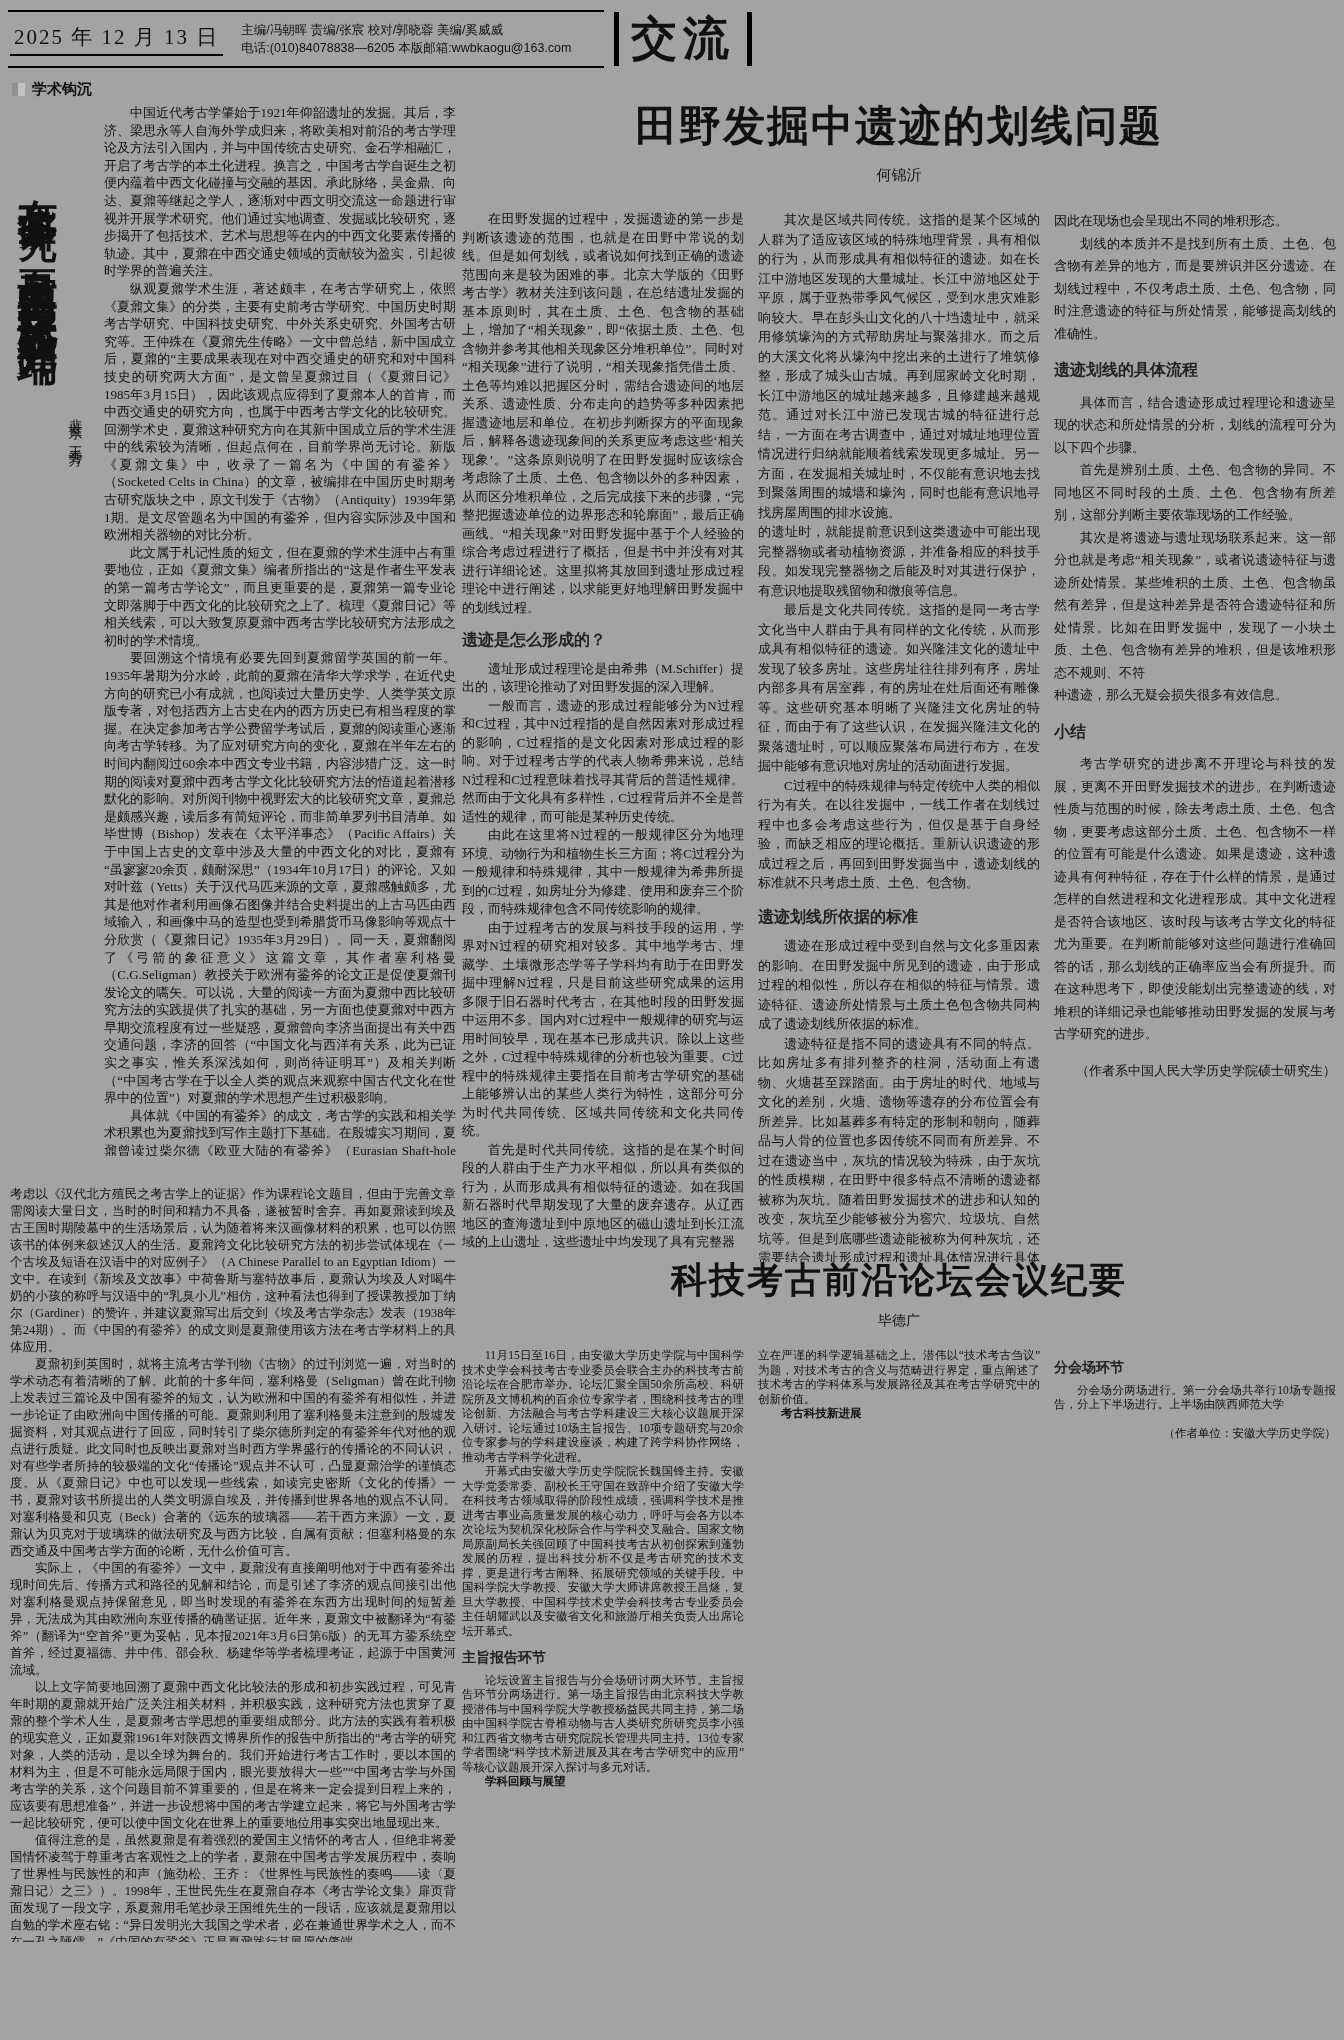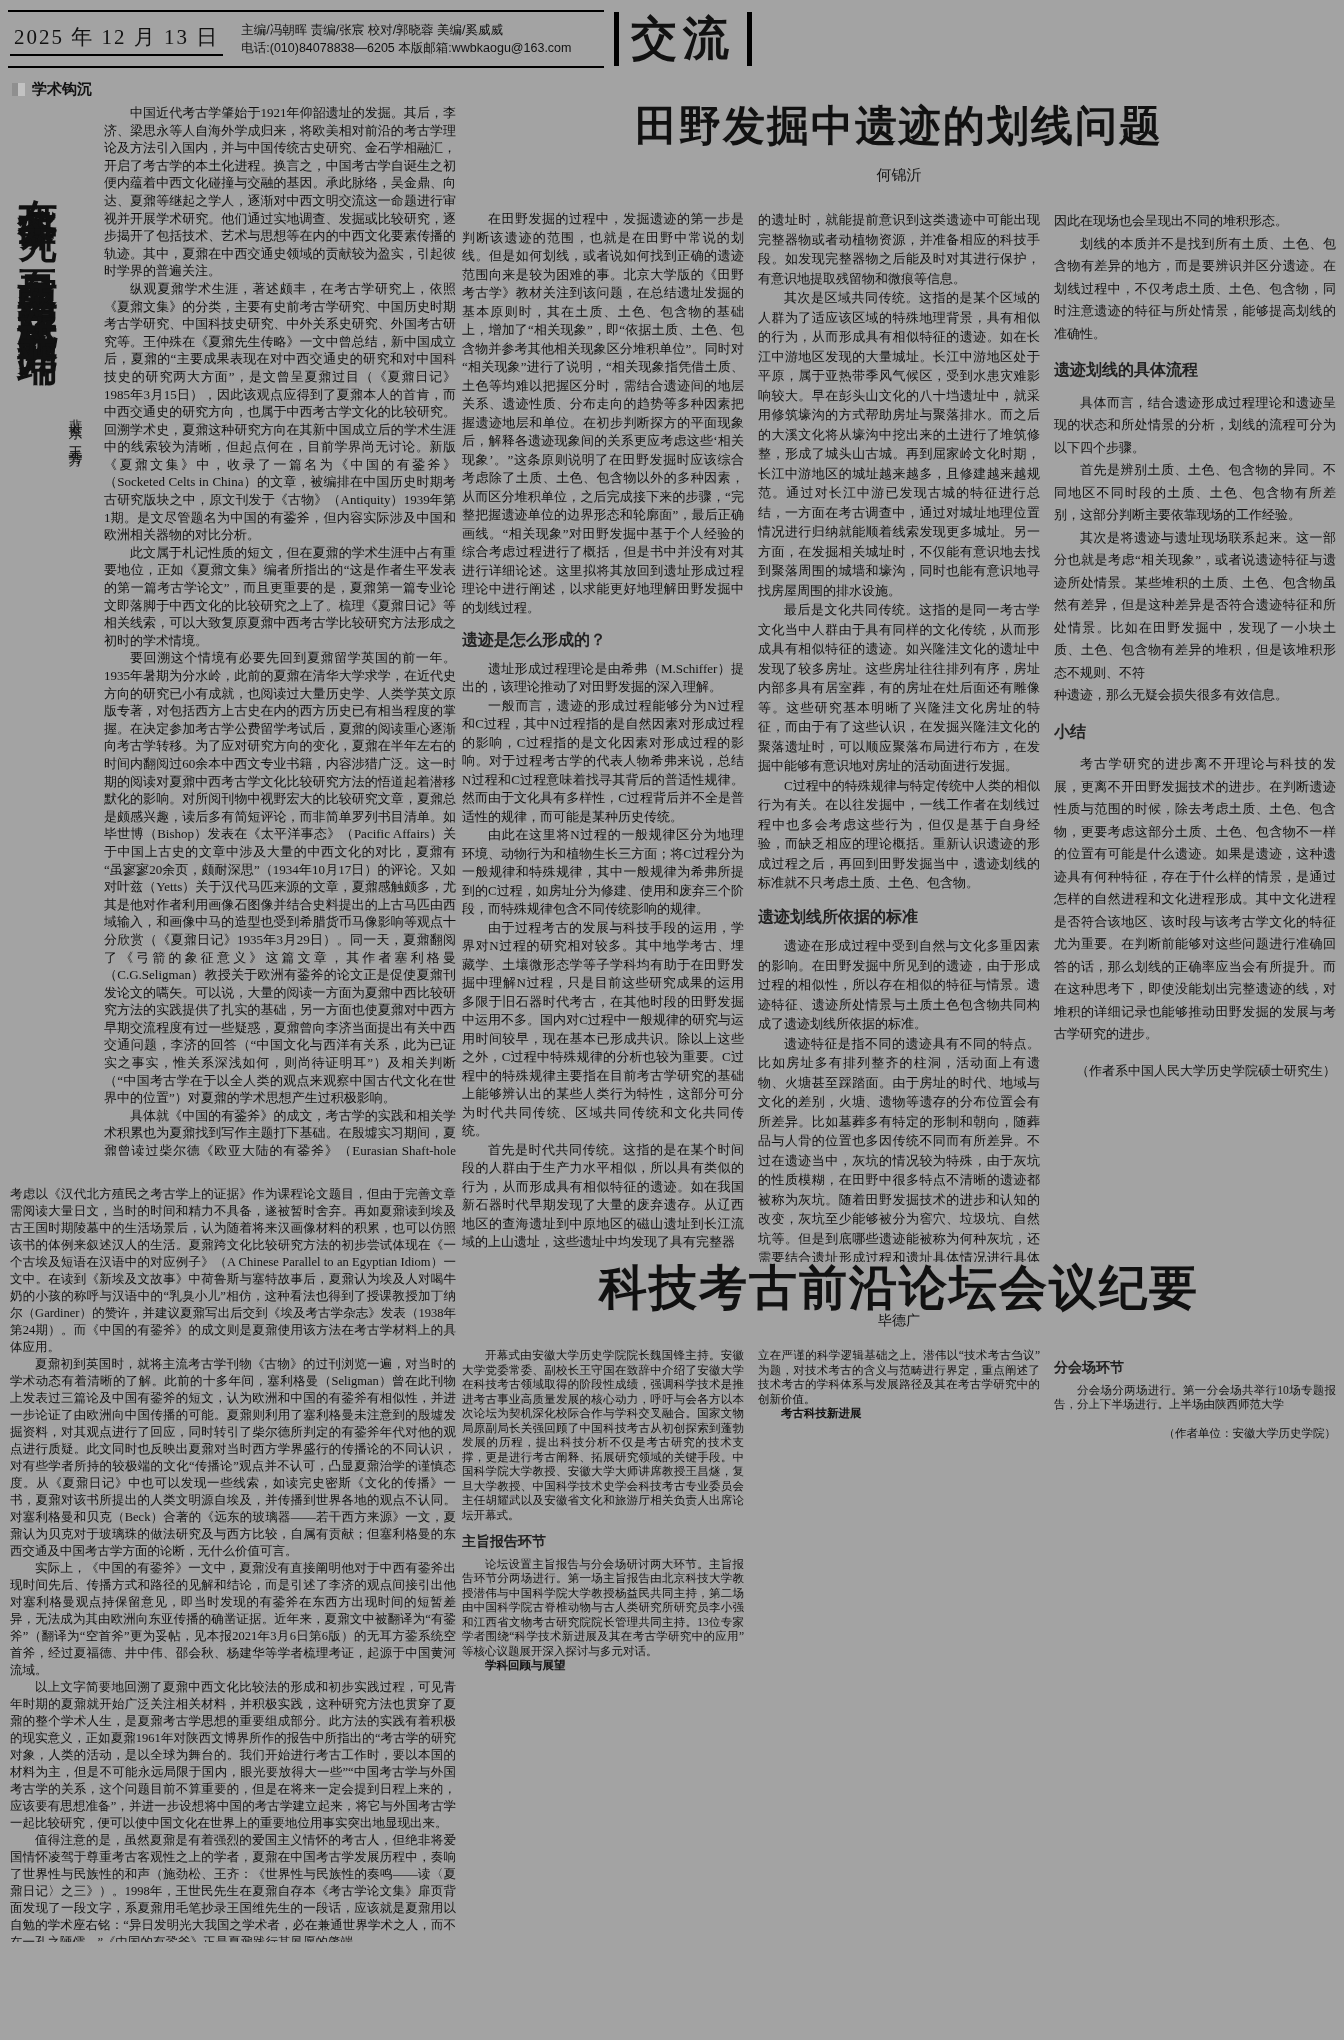--- a/index.html
+++ b/index.html
@@ -44,21 +44,21 @@
   
   #f-title{position:absolute;top:98px;left:462px;width:874px;text-align:center;font-size:42px;font-weight:bold;
            letter-spacing:2px;white-space:nowrap;}
   #f-byline{position:absolute;top:166px;left:462px;width:874px;text-align:center;font-size:15px;}
   #f-body{position:absolute;top:210px;left:462px;width:874px;height:1052px;display:flex;gap:14px;overflow:hidden;}
   #f-body .col{width:282px;height:100%;overflow:hidden;font-size:13px;text-align:justify;}
   #f-c1{line-height:18.5px;}
   #f-c2{line-height:19.5px;}
   #f-c3{line-height:22.5px;}
   
-  #b-title{position:absolute;top:1256px;left:462px;width:874px;text-align:center;font-size:48px;font-weight:bold;
+  #b-title{position:absolute;top:1256px;left:462px;width:874px;text-align:center;font-size:36px;font-weight:bold;
            letter-spacing:2px;white-space:nowrap;}
   #b-byline{position:absolute;top:1312px;left:462px;width:874px;text-align:center;font-size:14px;}
   #b-body{position:absolute;top:1348px;left:462px;width:874px;height:660px;display:flex;gap:14px;overflow:hidden;}
   #b-body .col{width:282px;height:100%;overflow:hidden;font-size:11.5px;line-height:14.5px;text-align:justify;}
   #b-body .blk.h{font-size:14px;margin:12px 0 8px 0;}
 </style>
 </head>
 <body>
 
 <div id="page">
@@ -106,22 +106,22 @@
     <div class="col" id="f-c1">
         <p class="blk p">在田野发掘的过程中，发掘遗迹的第一步是判断该遗迹的范围，也就是在田野中常说的划线。但是如何划线，或者说如何找到正确的遗迹范围向来是较为困难的事。北京大学版的《田野考古学》教材关注到该问题，在总结遗址发掘的基本原则时，其在土质、土色、包含物的基础上，增加了“相关现象”，即“依据土质、土色、包含物并参考其他相关现象区分堆积单位”。同时对“相关现象”进行了说明，“相关现象指凭借土质、土色等均难以把握区分时，需结合遗迹间的地层关系、遗迹性质、分布走向的趋势等多种因素把握遗迹地层和单位。在初步判断探方的平面现象后，解释各遗迹现象间的关系更应考虑这些‘相关现象’。”这条原则说明了在田野发掘时应该综合考虑除了土质、土色、包含物以外的多种因素，从而区分堆积单位，之后完成接下来的步骤，“完整把握遗迹单位的边界形态和轮廓面”，最后正确画线。“相关现象”对田野发掘中基于个人经验的综合考虑过程进行了概括，但是书中并没有对其进行详细论述。这里拟将其放回到遗址形成过程理论中进行阐述，以求能更好地理解田野发掘中的划线过程。</p>
         <h3 class="blk h">遗迹是怎么形成的？</h3>
         <p class="blk p">遗址形成过程理论是由希弗（M.Schiffer）提出的，该理论推动了对田野发掘的深入理解。</p>
         <p class="blk p">一般而言，遗迹的形成过程能够分为N过程和C过程，其中N过程指的是自然因素对形成过程的影响，C过程指的是文化因素对形成过程的影响。对于过程考古学的代表人物希弗来说，总结N过程和C过程意味着找寻其背后的普适性规律。然而由于文化具有多样性，C过程背后并不全是普适性的规律，而可能是某种历史传统。</p>
         <p class="blk p">由此在这里将N过程的一般规律区分为地理环境、动物行为和植物生长三方面；将C过程分为一般规律和特殊规律，其中一般规律为希弗所提到的C过程，如房址分为修建、使用和废弃三个阶段，而特殊规律包含不同传统影响的规律。</p>
         <p class="blk p">由于过程考古的发展与科技手段的运用，学界对N过程的研究相对较多。其中地学考古、埋藏学、土壤微形态学等子学科均有助于在田野发掘中理解N过程，只是目前这些研究成果的运用多限于旧石器时代考古，在其他时段的田野发掘中运用不多。国内对C过程中一般规律的研究与运用时间较早，现在基本已形成共识。除以上这些之外，C过程中特殊规律的分析也较为重要。C过程中的特殊规律主要指在目前考古学研究的基础上能够辨认出的某些人类行为特性，这部分可分为时代共同传统、区域共同传统和文化共同传统。</p>
         <p class="blk p">首先是时代共同传统。这指的是在某个时间段的人群由于生产力水平相似，所以具有类似的行为，从而形成具有相似特征的遗迹。如在我国新石器时代早期发现了大量的废弃遗存。从辽西地区的查海遗址到中原地区的磁山遗址到长江流域的上山遗址，这些遗址中均发现了具有完整器</p>
       </div>
     <div class="col" id="f-c2">
+        <p class="blk p">其次是区域共同传统。这指的是某个区域的人群为了适应该区域的特殊地理背景，具有相似的行为，从而形成具有相似特征的遗迹。如在长江中游地区发现的大量城址。长江中游地区处于平原，属于亚热带季风气候区，受到水患灾难影响较大。早在彭头山文化的八十垱遗址中，就采用修筑壕沟的方式帮助房址与聚落排水。而之后的大溪文化将从壕沟中挖出来的土进行了堆筑修整，形成了城头山古城。再到屈家岭文化时期，长江中游地区的城址越来越多，且修建越来越规范。通过对长江中游已发现古城的特征进行总结，一方面在考古调查中，通过对城址地理位置情况进行归纳就能顺着线索发现更多城址。另一方面，在发掘相关城址时，不仅能有意识地去找到聚落周围的城墙和壕沟，同时也能有意识地寻找房屋周围的排水设施。</p>
         <p class="blk c">的遗址时，就能提前意识到这类遗迹中可能出现完整器物或者动植物资源，并准备相应的科技手段。如发现完整器物之后能及时对其进行保护，有意识地提取残留物和微痕等信息。</p>
-        <p class="blk p">其次是区域共同传统。这指的是某个区域的人群为了适应该区域的特殊地理背景，具有相似的行为，从而形成具有相似特征的遗迹。如在长江中游地区发现的大量城址。长江中游地区处于平原，属于亚热带季风气候区，受到水患灾难影响较大。早在彭头山文化的八十垱遗址中，就采用修筑壕沟的方式帮助房址与聚落排水。而之后的大溪文化将从壕沟中挖出来的土进行了堆筑修整，形成了城头山古城。再到屈家岭文化时期，长江中游地区的城址越来越多，且修建越来越规范。通过对长江中游已发现古城的特征进行总结，一方面在考古调查中，通过对城址地理位置情况进行归纳就能顺着线索发现更多城址。另一方面，在发掘相关城址时，不仅能有意识地去找到聚落周围的城墙和壕沟，同时也能有意识地寻找房屋周围的排水设施。</p>
         <p class="blk p">最后是文化共同传统。这指的是同一考古学文化当中人群由于具有同样的文化传统，从而形成具有相似特征的遗迹。如兴隆洼文化的遗址中发现了较多房址。这些房址往往排列有序，房址内部多具有居室葬，有的房址在灶后面还有雕像等。这些研究基本明晰了兴隆洼文化房址的特征，而由于有了这些认识，在发掘兴隆洼文化的聚落遗址时，可以顺应聚落布局进行布方，在发掘中能够有意识地对房址的活动面进行发掘。</p>
         <p class="blk p">C过程中的特殊规律与特定传统中人类的相似行为有关。在以往发掘中，一线工作者在划线过程中也多会考虑这些行为，但仅是基于自身经验，而缺乏相应的理论概括。重新认识遗迹的形成过程之后，再回到田野发掘当中，遗迹划线的标准就不只考虑土质、土色、包含物。</p>
         <h3 class="blk h">遗迹划线所依据的标准</h3>
         <p class="blk p">遗迹在形成过程中受到自然与文化多重因素的影响。在田野发掘中所见到的遗迹，由于形成过程的相似性，所以存在相似的特征与情景。遗迹特征、遗迹所处情景与土质土色包含物共同构成了遗迹划线所依据的标准。</p>
         <p class="blk p">遗迹特征是指不同的遗迹具有不同的特点。比如房址多有排列整齐的柱洞，活动面上有遗物、火塘甚至踩踏面。由于房址的时代、地域与文化的差别，火塘、遗物等遗存的分布位置会有所差异。比如墓葬多有特定的形制和朝向，随葬品与人骨的位置也多因传统不同而有所差异。不过在遗迹当中，灰坑的情况较为特殊，由于灰坑的性质模糊，在田野中很多特点不清晰的遗迹都被称为灰坑。随着田野发掘技术的进步和认知的改变，灰坑至少能够被分为窖穴、垃圾坑、自然坑等。但是到底哪些遗迹能被称为何种灰坑，还需要结合遗址形成过程和遗址具体情况进行具体分析。</p>
       </div>
     <div class="col" id="f-c3">
         <p class="blk c">因此在现场也会呈现出不同的堆积形态。</p>
         <p class="blk p">划线的本质并不是找到所有土质、土色、包含物有差异的地方，而是要辨识并区分遗迹。在划线过程中，不仅考虑土质、土色、包含物，同时注意遗迹的特征与所处情景，能够提高划线的准确性。</p>
         <h3 class="blk h">遗迹划线的具体流程</h3>
@@ -132,20 +132,21 @@
         <h3 class="blk h">小结</h3>
         <p class="blk p">考古学研究的进步离不开理论与科技的发展，更离不开田野发掘技术的进步。在判断遗迹性质与范围的时候，除去考虑土质、土色、包含物，更要考虑这部分土质、土色、包含物不一样的位置有可能是什么遗迹。如果是遗迹，这种遗迹具有何种特征，存在于什么样的情景，是通过怎样的自然进程和文化进程形成。其中文化进程是否符合该地区、该时段与该考古学文化的特征尤为重要。在判断前能够对这些问题进行准确回答的话，那么划线的正确率应当会有所提升。而在这种思考下，即使没能划出完整遗迹的线，对堆积的详细记录也能够推动田野发掘的发展与考古学研究的进步。</p>
         <p class="blk credit">（作者系中国人民大学历史学院硕士研究生）</p>
       </div>
   </div>
 
   <div id="b-title">科技考古前沿论坛会议纪要</div>
   <div id="b-byline">毕德广</div>
   <div id="b-body">
     <div class="col">
+        <p class="blk p">11月15日至16日，由安徽大学历史学院与中国科学技术史学会科技考古专业委员会联合主办的科技考古前沿论坛在合肥市举办。论坛汇聚全国50余所高校、科研院所及文博机构的百余位专家学者，围绕科技考古的理论创新、方法融合与考古学科建设三大核心议题展开深入研讨。论坛通过10场主旨报告、10项专题研究与20余位专家参与的学科建设座谈，构建了跨学科协作网络，推动考古学科学化进程。</p>
         <p class="blk p">开幕式由安徽大学历史学院院长魏国锋主持。安徽大学党委常委、副校长王守国在致辞中介绍了安徽大学在科技考古领域取得的阶段性成绩，强调科学技术是推进考古事业高质量发展的核心动力，呼吁与会各方以本次论坛为契机深化校际合作与学科交叉融合。国家文物局原副局长关强回顾了中国科技考古从初创探索到蓬勃发展的历程，提出科技分析不仅是考古研究的技术支撑，更是进行考古阐释、拓展研究领域的关键手段。中国科学院大学教授、安徽大学大师讲席教授王昌燧，复旦大学教授、中国科学技术史学会科技考古专业委员会主任胡耀武以及安徽省文化和旅游厅相关负责人出席论坛开幕式。</p>
         <h3 class="blk h">主旨报告环节</h3>
         <p class="blk p">论坛设置主旨报告与分会场研讨两大环节。主旨报告环节分两场进行。第一场主旨报告由北京科技大学教授潜伟与中国科学院大学教授杨益民共同主持，第二场由中国科学院古脊椎动物与古人类研究所研究员李小强和江西省文物考古研究院院长管理共同主持。13位专家学者围绕“科学技术新进展及其在考古学研究中的应用”等核心议题展开深入探讨与多元对话。</p>
         <p class="blk hi">学科回顾与展望</p>
       </div>
     <div class="col">
         <p class="blk c">立在严谨的科学逻辑基础之上。潜伟以“技术考古刍议”为题，对技术考古的含义与范畴进行界定，重点阐述了技术考古的学科体系与发展路径及其在考古学研究中的创新价值。</p>
         <p class="blk hi">考古科技新进展</p>
       </div>
     <div class="col">

